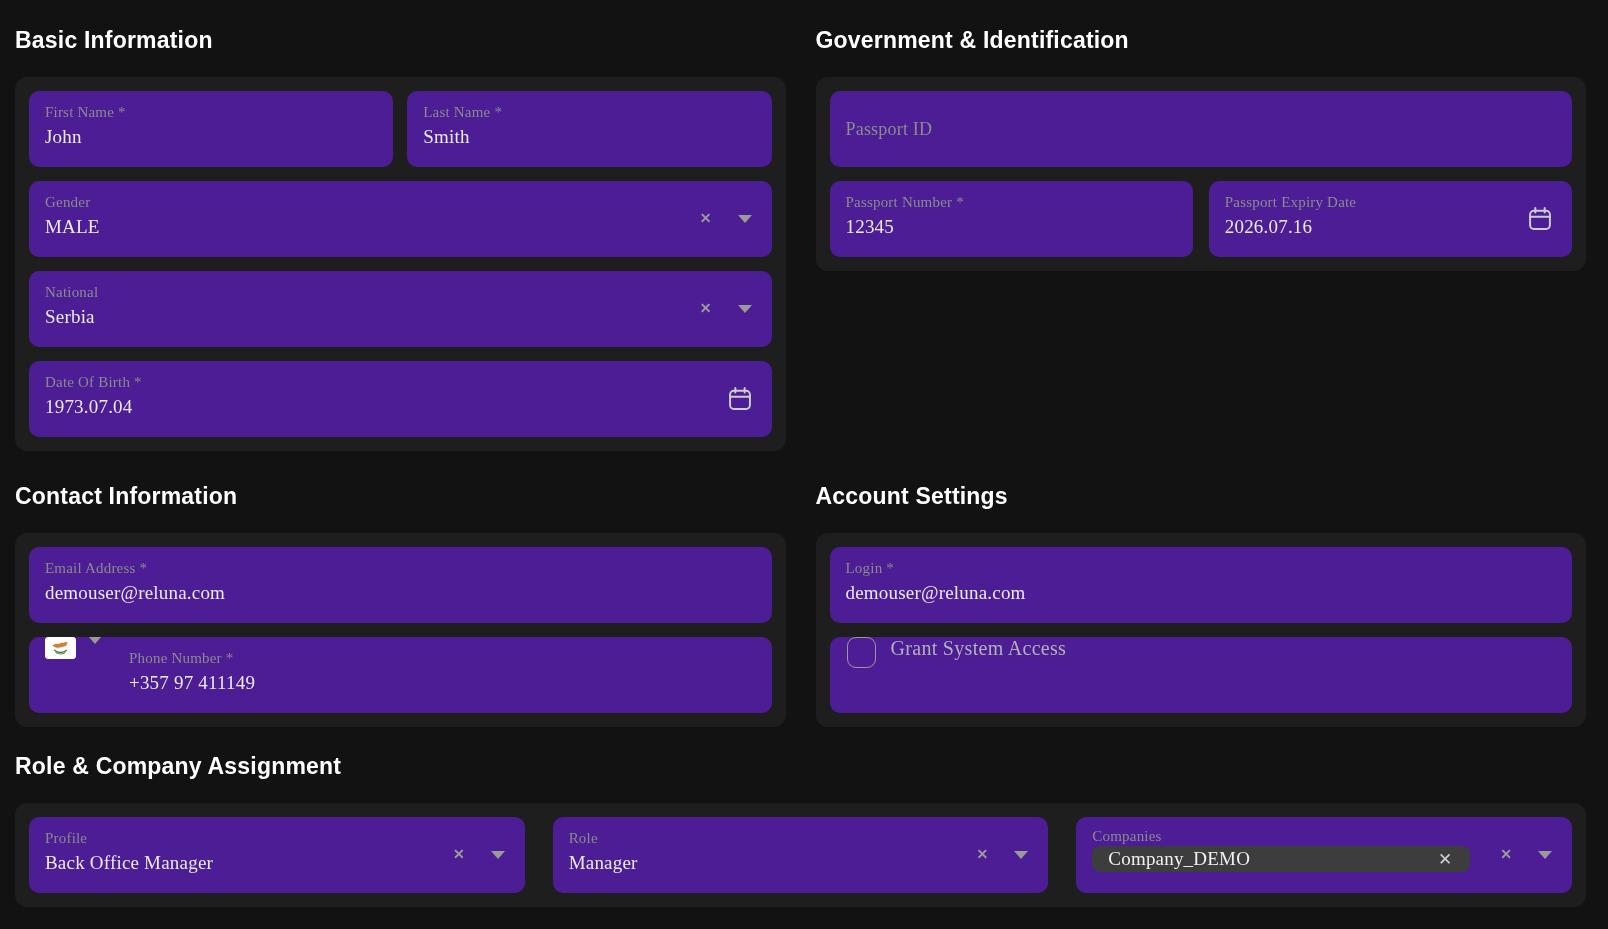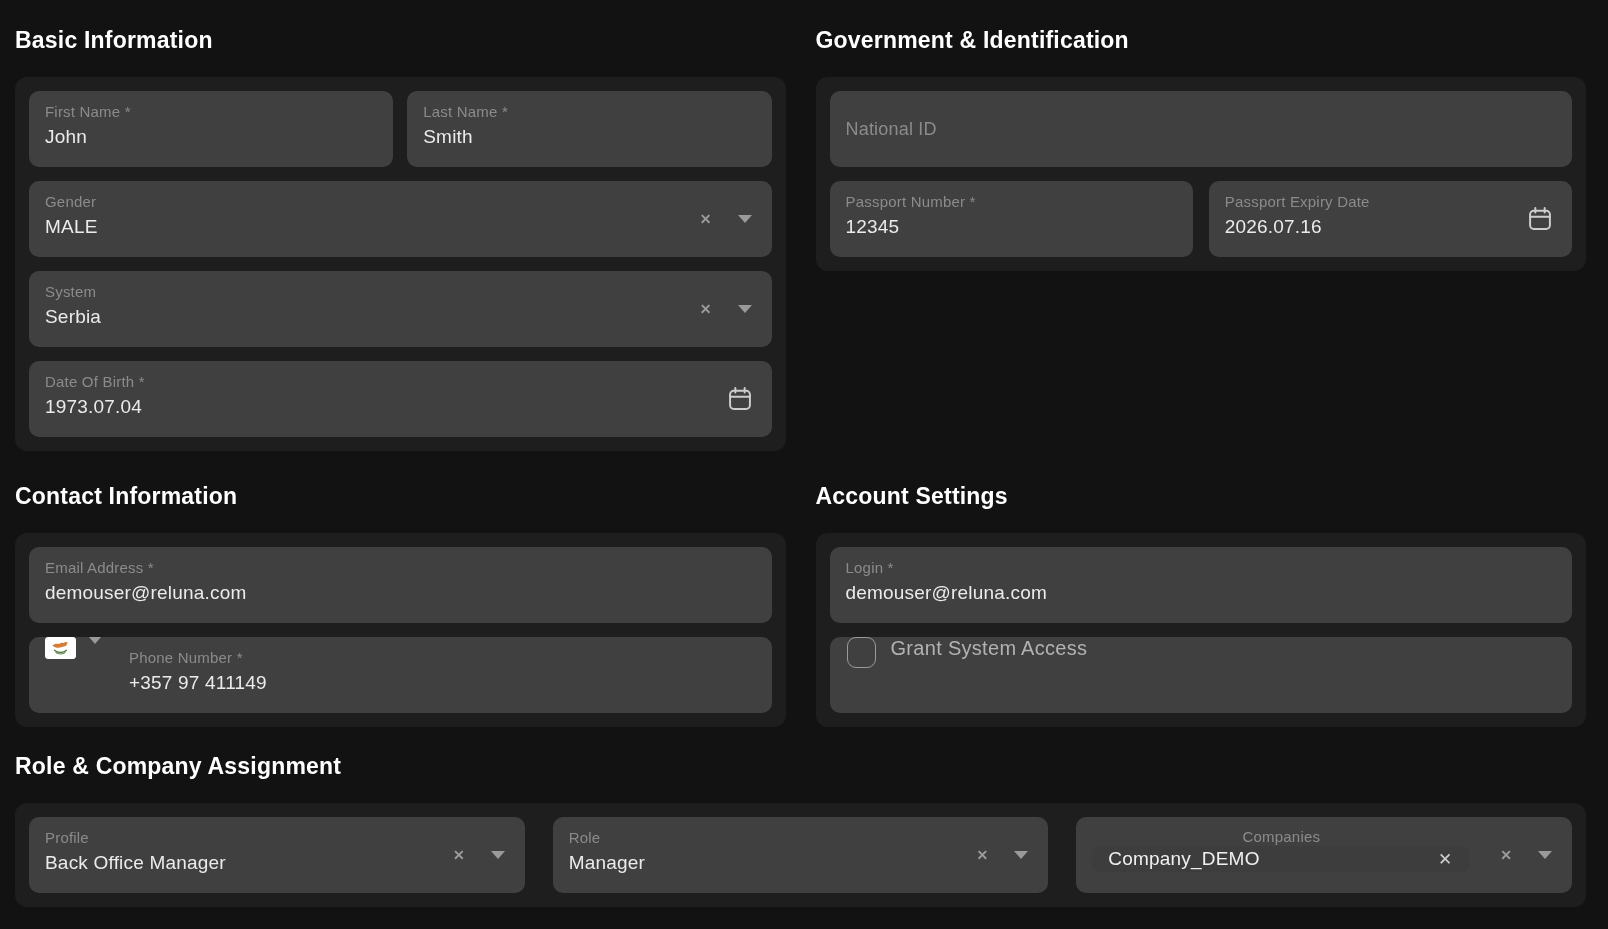--- a/index.html
+++ b/index.html
@@ -24,23 +24,24 @@
 
   .card {
     background:#1e1e1e; border-radius:12px; padding:14px;
   }
   .card-fields { display:grid; gap:14px; }
   .cols-2 { display:grid; grid-template-columns:1fr 1fr; gap:14px; }
   .cols-2w { display:grid; grid-template-columns:1fr 1fr; gap:16px; }
   .cols-3 { display:grid; grid-template-columns:1fr 1fr 1fr; gap:28px; }
 
   .field {
-    background:#404040; border-radius:10px; height:76px;
+    background:#4c1d95; border-radius:10px; height:76px;
     display:flex; align-items:stretch; justify-content:space-between;
     position:relative;
+    font-family:Liberation Serif, serif;
   }
   .f-stack { padding:13px 0 0 16px; min-width:0; }
   .f-label { color:#8b8b8d; font-size:15px; line-height:16px; margin-bottom:5px; letter-spacing:.2px; }
   .f-value { color:#ebebeb; font-size:19px; line-height:23px; letter-spacing:.2px; white-space:nowrap; }
 
   .f-icons { display:flex; align-items:center; gap:26px; padding-right:20px; flex:none; }
   .clear-x { color:#9c9c9c; font-size:14px; font-weight:700; line-height:1; cursor:pointer; }
   .caret {
     width:0; height:0; border-left:7px solid transparent; border-right:7px solid transparent;
     border-top:8px solid #9a9a9a; cursor:pointer;
@@ -57,21 +58,21 @@
   .phone-caret { margin-right:28px; }
   .phone-stack { padding-top:13px; }
 
   .checkbox-row { align-items:flex-start; justify-content:flex-start; padding-left:17px; }
   .checkbox {
     width:29px; height:31px; border:1.5px solid #9a9a9a; border-radius:9px;
     background:transparent; margin-right:15px; flex:none; cursor:pointer;
   }
   .cb-label { color:#b2b2b4; font-size:20px; letter-spacing:.3px; }
 
-  .companies-main { padding:12px 0 0 16px; min-width:0;text-align:center; }
+  .companies-main { padding:12px 0 0 16px; min-width:0; }
   .companies-main .f-label { margin-bottom:2px; line-height:15px; }
   .chip {
     width:378px; height:26px; background:#3d3d3d; border-radius:8px;
     display:flex; align-items:center; justify-content:space-between;
     padding:0 18px 0 16px; cursor:pointer;
   }
   .chip-text { color:#f0f0f0; font-size:19px; letter-spacing:.2px; }
   .chip-x { color:#cfcfcf; font-size:17px; line-height:1; cursor:pointer; }
 </style>
 </head>
@@ -105,21 +106,21 @@
               <div class="f-value">MALE</div>
             </div>
             <div class="f-icons">
               <span class="clear-x">✕</span>
               <span class="caret"></span>
             </div>
           </div>
 
           <div class="field">
             <div class="f-stack">
-              <div class="f-label">System</div>
+              <div class="f-label">National</div>
               <div class="f-value">Serbia</div>
             </div>
             <div class="f-icons">
               <span class="clear-x">✕</span>
               <span class="caret"></span>
             </div>
           </div>
 
           <div class="field">
             <div class="f-stack">
@@ -137,21 +138,21 @@
           </div>
         </div>
       </div>
     </section>
 
     <section>
       <h2 class="section-title">Government &amp; Identification</h2>
       <div class="card">
         <div class="card-fields">
           <div class="field placeholder-field">
-            <div class="placeholder-text">National ID</div>
+            <div class="placeholder-text">Passport ID</div>
           </div>
           <div class="cols-2w">
             <div class="field">
               <div class="f-stack">
                 <div class="f-label">Passport Number *</div>
                 <div class="f-value">12345</div>
               </div>
             </div>
             <div class="field">
               <div class="f-stack">

